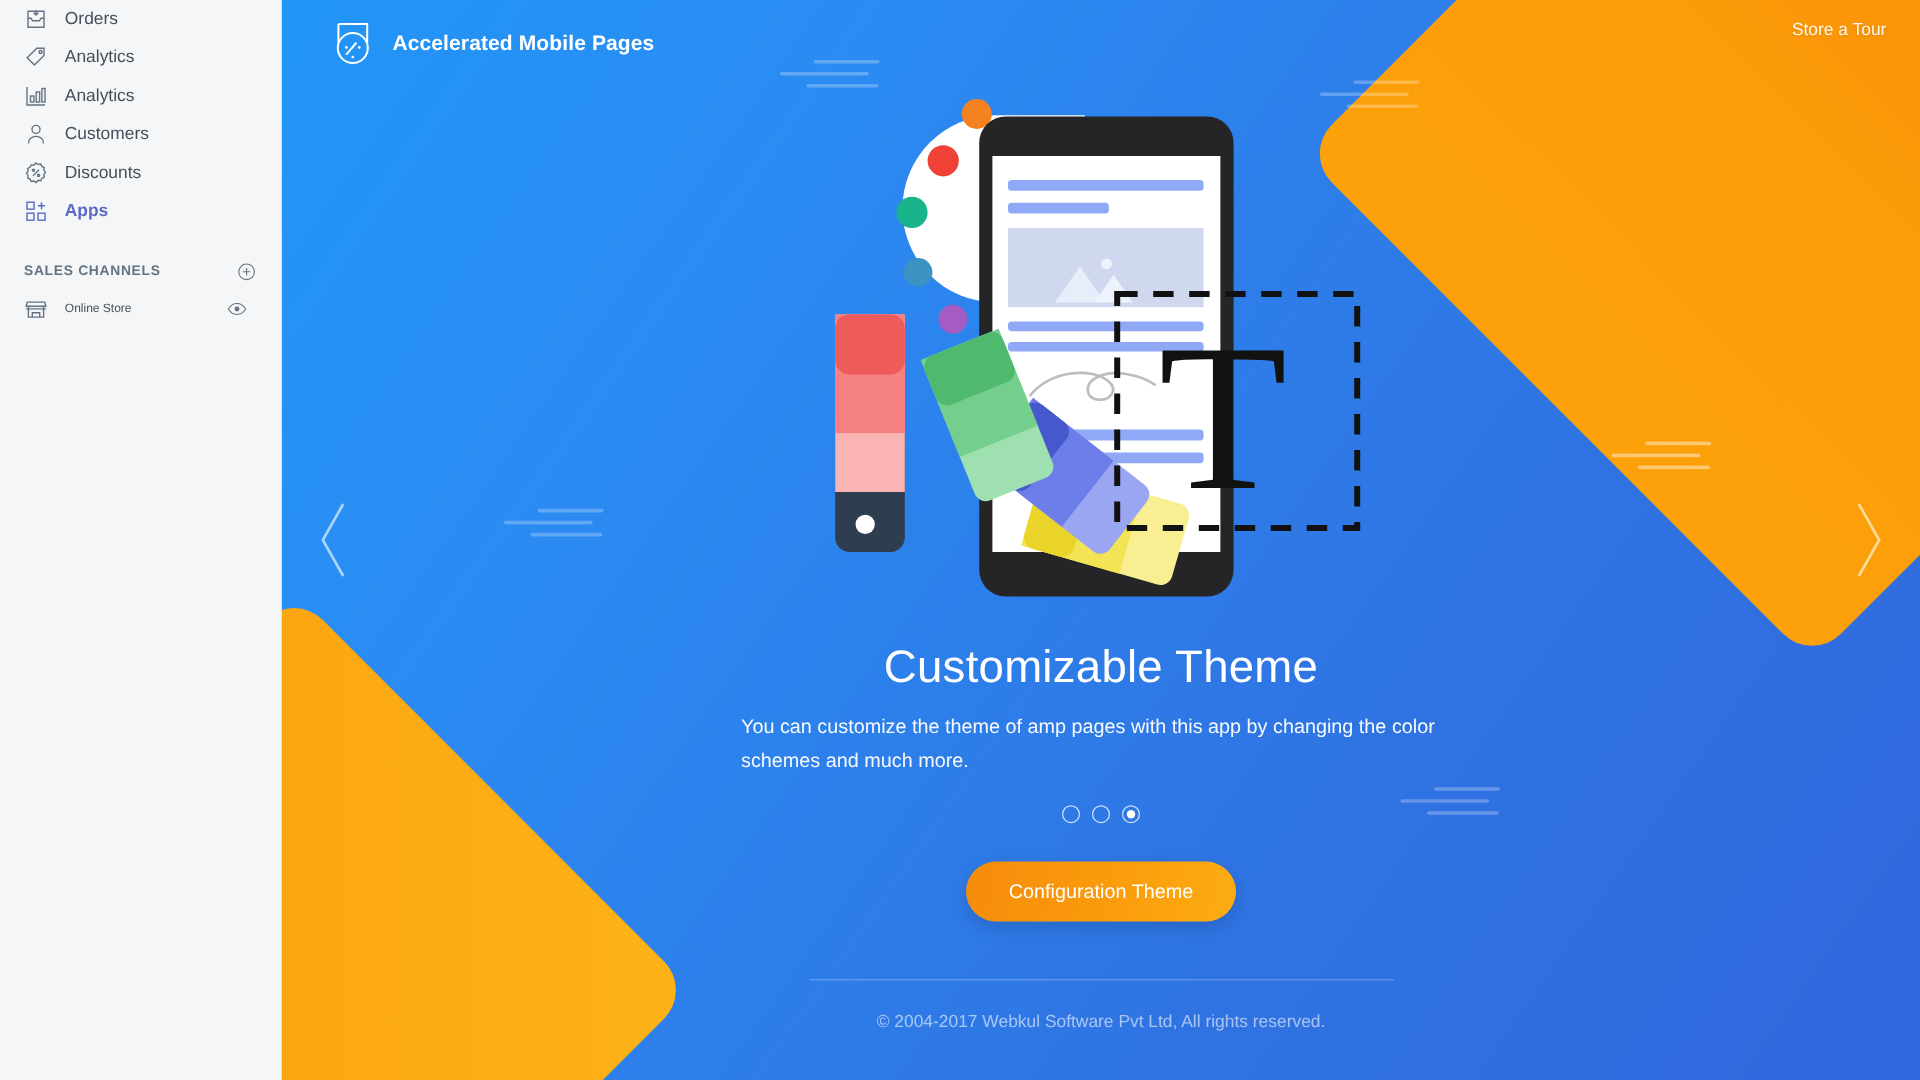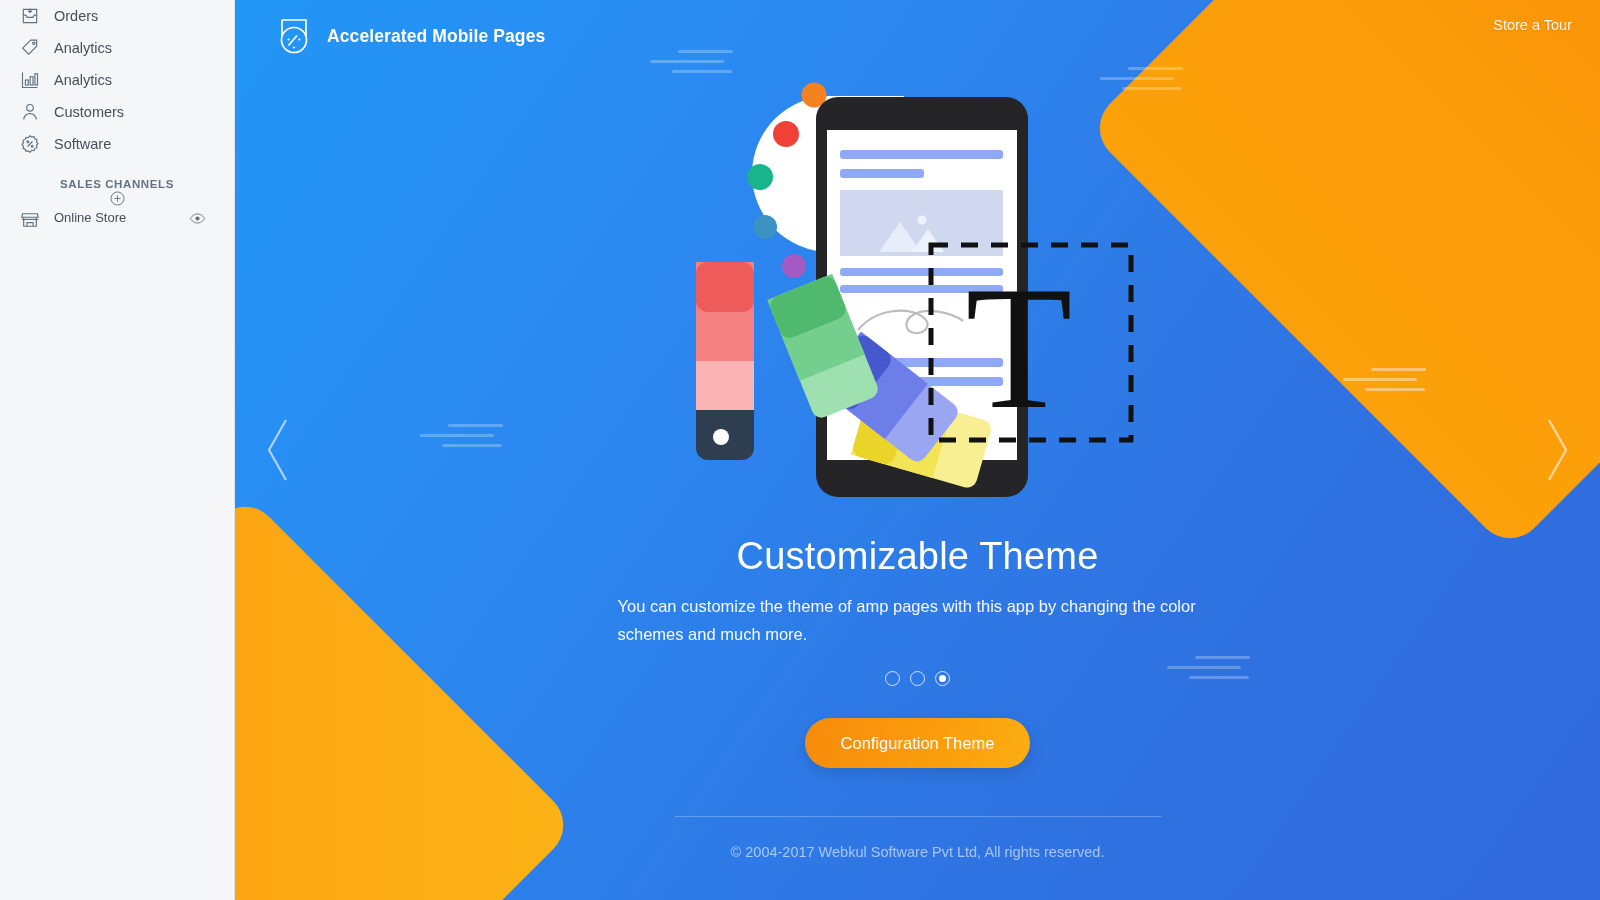--- a/index.html
+++ b/index.html
@@ -25,33 +25,33 @@
     color:#454f5b; font-size:14.5px; cursor:pointer;
     position:relative;
   }
   .nav-item.active .nav-label { color:#5c6ac4; font-weight:bold; }
   .nav-item.active .nav-icon svg { stroke:#5c6ac4; }
   .nav-icon { width:20px; height:20px; flex:0 0 20px; display:flex; align-items:center; justify-content:center; }
   .nav-icon svg { width:20px; height:20px; stroke:#637381; fill:none; stroke-width:1.4; }
   .nav-label { white-space:nowrap; }
 
   .section-head {
-    display:flex; align-items:center; 
-    padding:0 20px 0 20px; height:32px; margin-top:18px;flex-direction:column;
+    display:flex; align-items:center; justify-content:space-between;
+    padding:0 20px 0 20px; height:32px; margin-top:18px;
   }
   .section-title {
     font-size:11.5px; font-weight:bold; letter-spacing:0.6px;
     color:#637381; text-transform:uppercase;
   }
   .mini-icon { width:17px; height:17px; display:flex; align-items:center; justify-content:center; cursor:pointer; }
   .mini-icon svg { width:17px; height:17px; stroke:#637381; fill:none; stroke-width:1.3; }
   .channel-item {
-    display:flex; gap:14px;
+    display:flex; align-items:center; gap:14px;
     height:31px; padding:0 20px 0 12px; margin:0 8px; border-radius:3px;
-    color:#454f5b; font-size:13px; cursor:pointer;
+    color:#454f5b; font-size:10px; cursor:pointer;
   }
   .channel-item .nav-label { flex:1; }
 
   
   .main {
     flex:1; position:relative; overflow:hidden;
     background:linear-gradient(125deg, #2196f6 0%, #2b8bf2 26%, #2f73e2 68%, #3068dd 100%);
   }
 
   
@@ -188,23 +188,34 @@
 
       <div class="nav-item">
         <span class="nav-icon">
           <svg viewBox="0 0 24 24">
               <path d="M12 2.2l2.2 1.5 2.6-.4 1.1 2.4 2.4 1.1-.4 2.6 1.5 2.2-1.5 2.2.4 2.6-2.4 1.1-1.1 2.4-2.6-.4L12 21.8l-2.2-1.5-2.6.4-1.1-2.4-2.4-1.1.4-2.6L2.6 12.4l1.5-2.2-.4-2.6 2.4-1.1 1.1-2.4 2.6.4z"></path>
               <path d="M9 15l6-6"></path>
               <circle cx="9.4" cy="9.4" r="1.1"></circle>
               <circle cx="14.6" cy="14.6" r="1.1"></circle>
             </svg>
         </span>
-        <span class="nav-label">Software</span>
-      </div>
-
+        <span class="nav-label">Discounts</span>
+      </div>
+
+      <div class="nav-item active">
+        <span class="nav-icon">
+          <svg viewBox="0 0 24 24">
+              <rect x="3" y="3" width="7" height="7"></rect>
+              <rect x="3" y="14" width="7" height="7"></rect>
+              <rect x="14" y="14" width="7" height="7"></rect>
+              <path d="M17.5 3v7M14 6.5h7"></path>
+            </svg>
+        </span>
+        <span class="nav-label">Apps</span>
+      </div>
     </nav>
 
     <div class="section-head">
       <span class="section-title">SALES CHANNELS</span>
       <span class="mini-icon">
         <svg viewBox="0 0 24 24">
             <circle cx="12" cy="12" r="9.2"></circle>
             <path d="M12 7.6v8.8M7.6 12h8.8"></path>
           </svg>
       </span>

